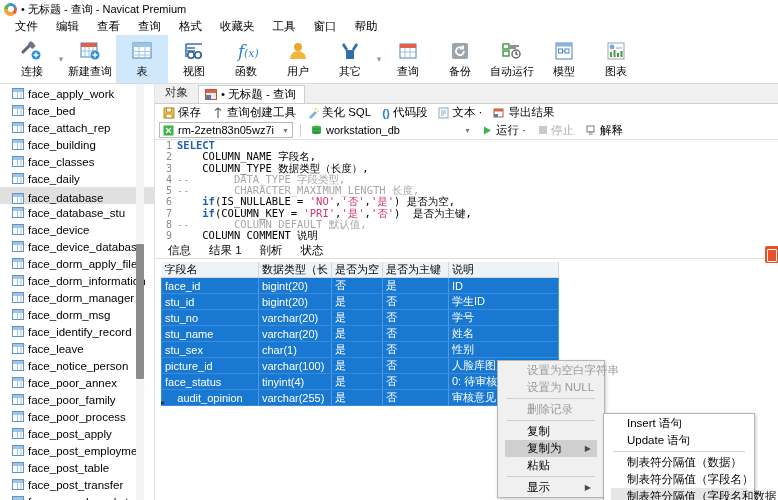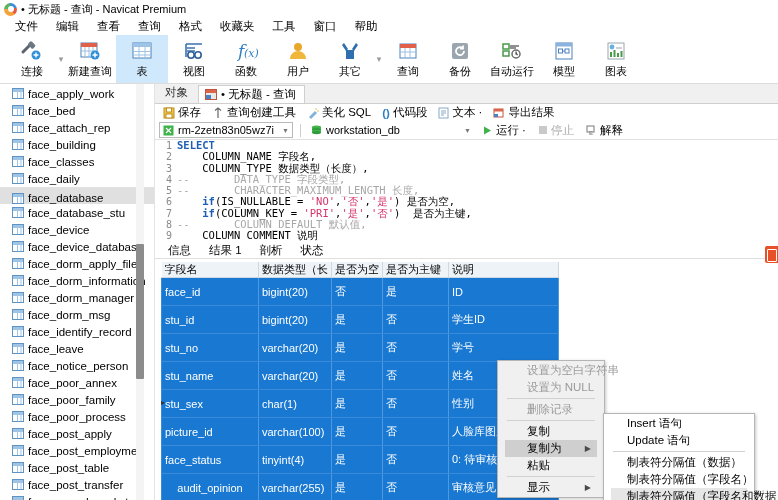--- a/index.html
+++ b/index.html
@@ -175,21 +175,21 @@
   }
   table.grid { border-collapse: collapse; font-size:11px; table-layout:fixed;border-radius:16px;}
   table.grid th {
     background:#eef3f8; border:1px solid #cfd8e0; border-top:none; border-left:none;
     font-weight:normal; text-align:left; height:15px; padding:0 3px;
     white-space:nowrap; overflow:hidden;
   }
   table.grid td {
     background:#1878d2; color:#ffffff;
     border-right:1px solid #4d9ae0; border-bottom:1px solid #3a8bd8;
-    height:28px; padding:0 3px; white-space:nowrap; overflow:hidden;
+    height:16px; padding:0 3px; white-space:nowrap; overflow:hidden;
   }
   table.grid tr td:first-child { border-left:1px solid #3a8bd8; }
   .rowmark { position:absolute; left:0px; top:136px; color:#333; font-size:8px;}
 
   
   .ctxmenu {
     position:absolute; background:#f0f0f0; border:1px solid #b5b5b5;
     box-shadow: 1px 1px 3px rgba(0,0,0,.22);
     font-size:11.5px; padding:1px 7px;
     z-index: 50;

